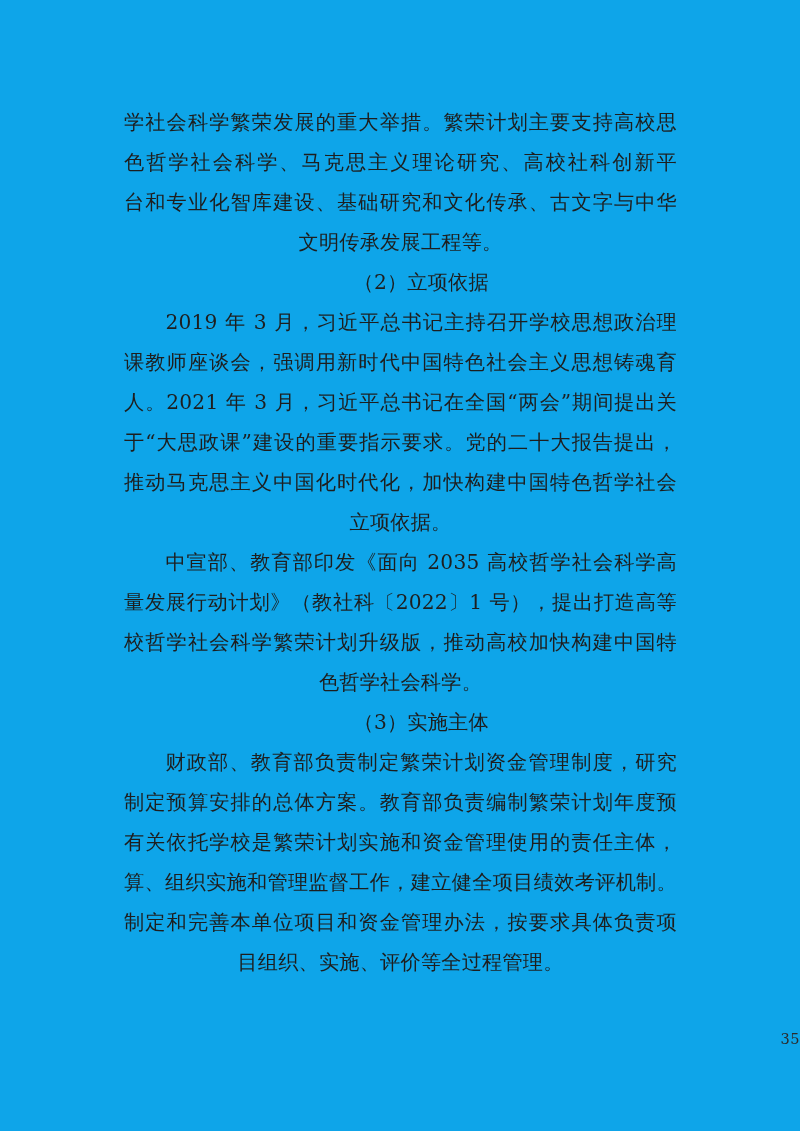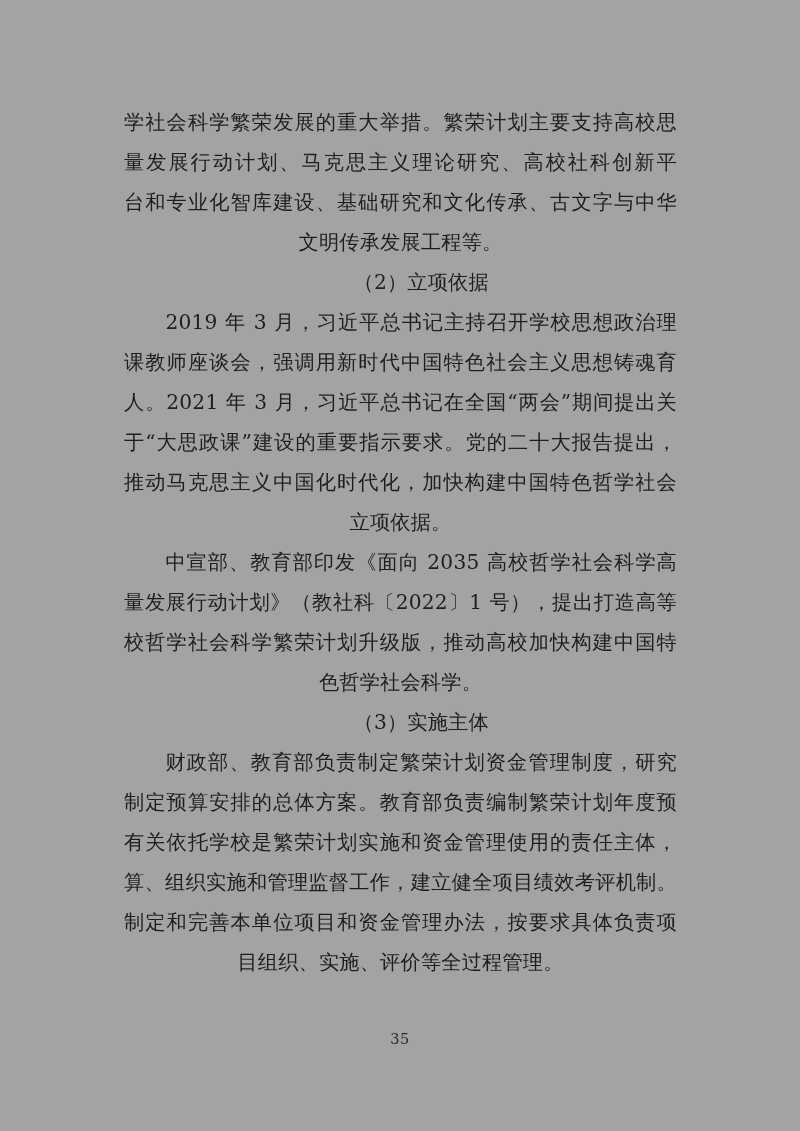--- a/index.html
+++ b/index.html
@@ -5,21 +5,21 @@
   html, body {
     margin: 0;
     padding: 0;
     background: #e8e8e8;
   }
   .page {
     position: relative;
     width: 800px;
     height: 1131px;
     margin: 0;
-    background: #a3a3a3;
+    background: #0ea5e9;
     font-family: "DejaVu Serif", "Liberation Serif", serif;
     color: #1e1e1e;
     overflow: hidden;
   }
   .text-block {
     position: absolute;
     left: 124px;
     top: 102px;
     width: 553px;
   }
@@ -41,36 +41,36 @@
     text-align-last: justify;
   }
   .para.indent .line.first {
     text-indent: 2.05em;
   }
   .page-number {
     position: absolute;
     top: 1028px;
     left: 0;
     width: 100%;
-    text-align: center;
+    text-align: right;
     font-size: 14.5px;
     line-height: 22px;
     color: #2b2b2b;
     letter-spacing: 0.5px;
   }
 </style>
 </head>
 <body>
 
 <div class="page">
   <div class="text-block">
 
     <div class="para">
       <div class="line full first">学社会科学繁荣发展的重大举措。繁荣计划主要支持高校思</div>
-      <div class="line full">量发展行动计划、马克思主义理论研究、高校社科创新平</div>
+      <div class="line full">色哲学社会科学、马克思主义理论研究、高校社科创新平</div>
       <div class="line full">台和专业化智库建设、基础研究和文化传承、古文字与中华</div>
       <div class="line">文明传承发展工程等。</div>
     </div>
 
     <div class="para indent">
       <div class="line first">（2）立项依据</div>
     </div>
 
     <div class="para indent">
       <div class="line full first">2019 年 3 月，习近平总书记主持召开学校思想政治理论</div>

